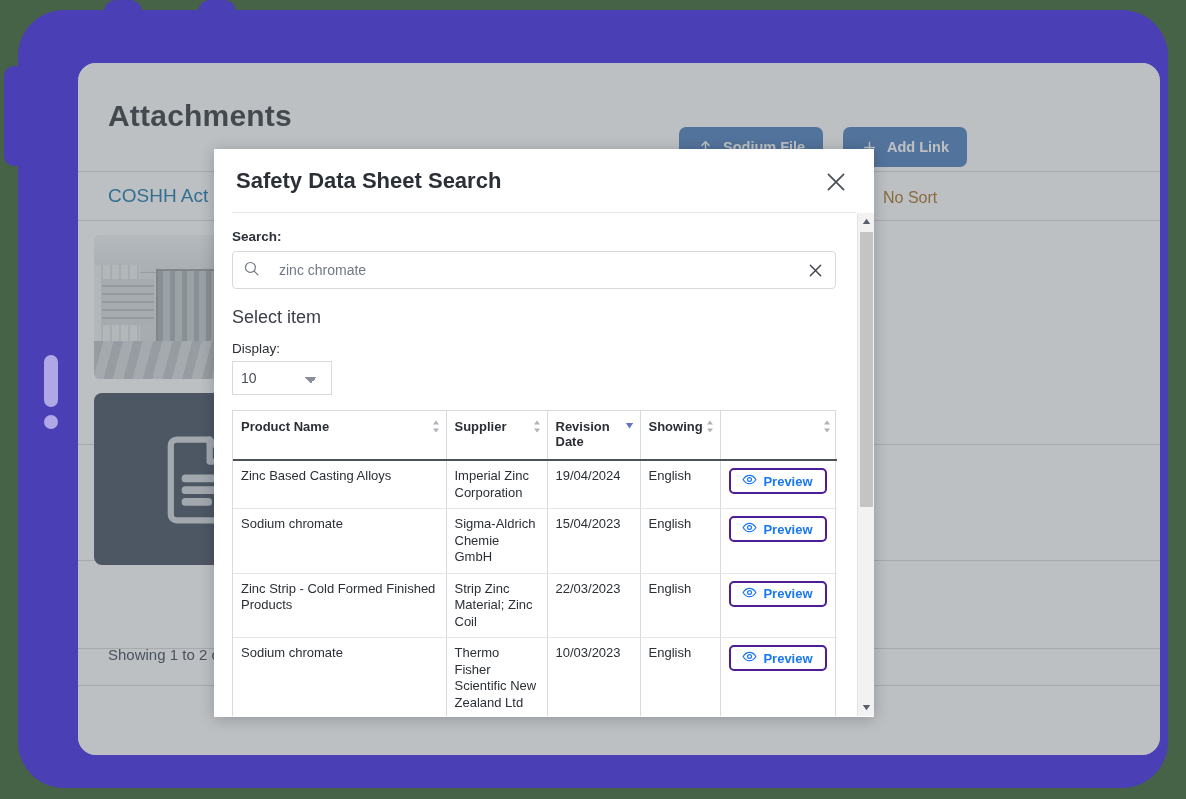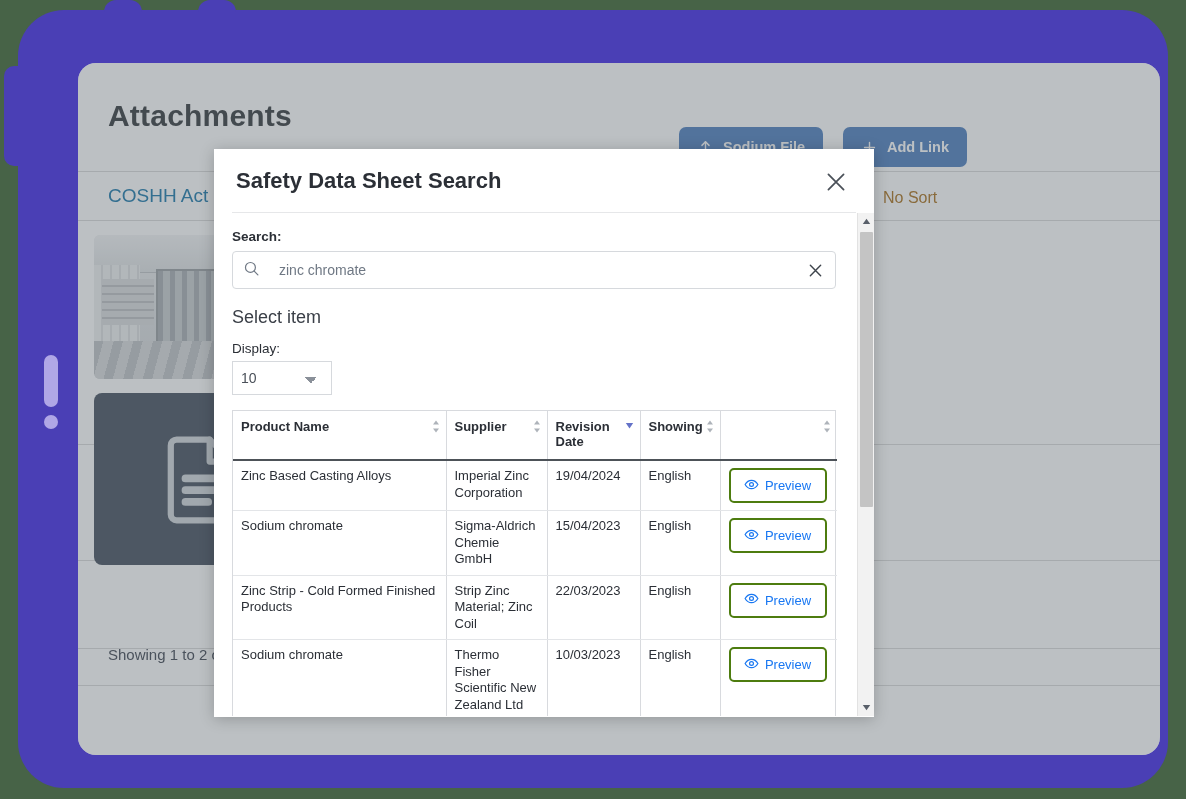--- a/index.html
+++ b/index.html
@@ -291,26 +291,26 @@
   .col-product { width: 213px; }
   .col-supplier { width: 101px; }
   .col-date { width: 93px; }
   .col-lang { width: 80px; }
   .col-action { width: 117px; }
   .sort-ico {
     position: absolute; right: 6px; top: 9px;
     line-height: 0;
   }
   .preview-btn {
-    width: 98px; height: 35px;
-    border: 2px solid #4d7c0f;
+    width: 98px; height: 26px;
+    border: 2px solid #4c1d95;
     border-radius: 5px;
     background: #ffffff;
     color: #1877f2;
-    font-size: 13px; font-weight: 400;
+    font-size: 13px; font-weight: 700;
     font-family: "Liberation Sans", sans-serif;
     display: flex; align-items: center; justify-content: center; gap: 6px;
     cursor: pointer;
   }
 
   
   #modal-scrollbar {
     position: absolute;
     right: 0; top: 0;
     width: 17px; height: 503px;

